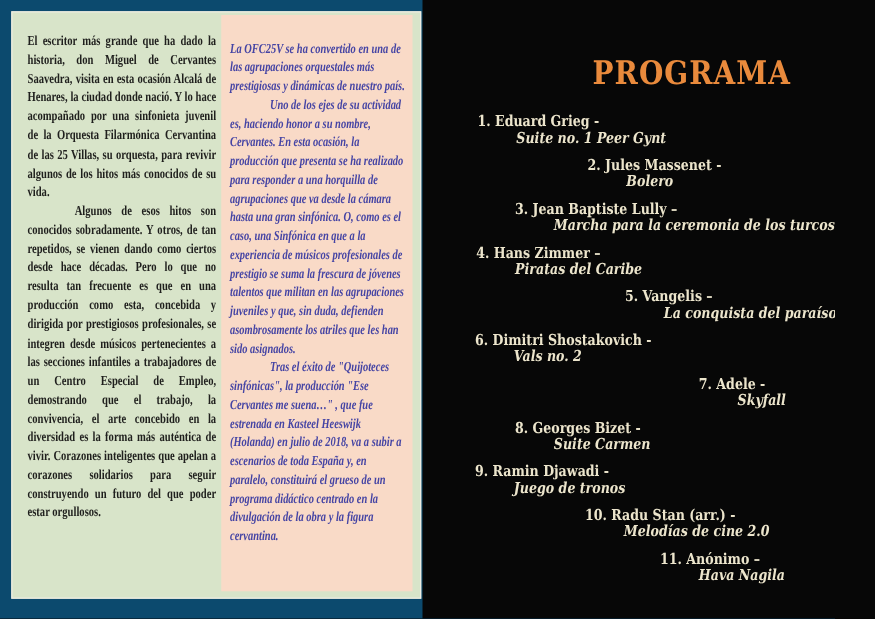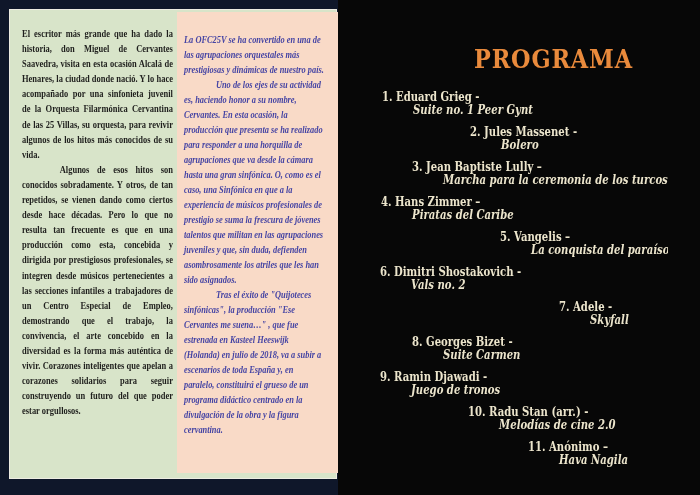--- a/index.html
+++ b/index.html
@@ -1,28 +1,28 @@
 <!DOCTYPE html>
 <html><head>
 <meta charset="utf-8">
 <style>
   html,body{margin:0;padding:0;background:#070707;}
-  .stage{position:relative;width:668px;height:495px;background:#0f172a;overflow:hidden;
+  .stage{position:relative;width:668px;height:495px;background:#0c4a6e;overflow:hidden;
          font-family:"Liberation Serif",serif;}
   
   .page-left{position:absolute;left:9px;top:9px;width:328px;height:470px;
              background:#d8e4c9;border:1px solid #edece2;box-sizing:border-box;}
   .intro-col{position:absolute;left:12px;top:16px;width:196px;
              transform:scaleX(.77);transform-origin:0 0;
              color:#1f1f1d;font-size:11px;line-height:15.1px;font-weight:600;
              text-align:justify;}
   .intro-col p{margin:0;}
   .intro-col p + p{text-indent:49px;}
   .about-col{position:absolute;left:167px;top:2px;width:153px;height:461px;
-             background:#f9dac7;padding-left:40px;}
+             background:#f9dac7;}
   .about-text{position:absolute;left:7px;top:20px;width:186px;
               transform:scaleX(.76);transform-origin:0 0;
               color:#4544a4;font-size:11px;line-height:15px;
               font-style:italic;font-weight:600;text-align:left;}
   .about-text p{margin:0;}
   .about-text p + p{text-indent:42px;}
   
   .page-right{position:absolute;left:338px;top:0;width:362px;height:495px;background:#070707;}
   .programa-title{position:absolute;left:474px;top:44px;
                   font-family:"DejaVu Serif",serif;font-weight:bold;

